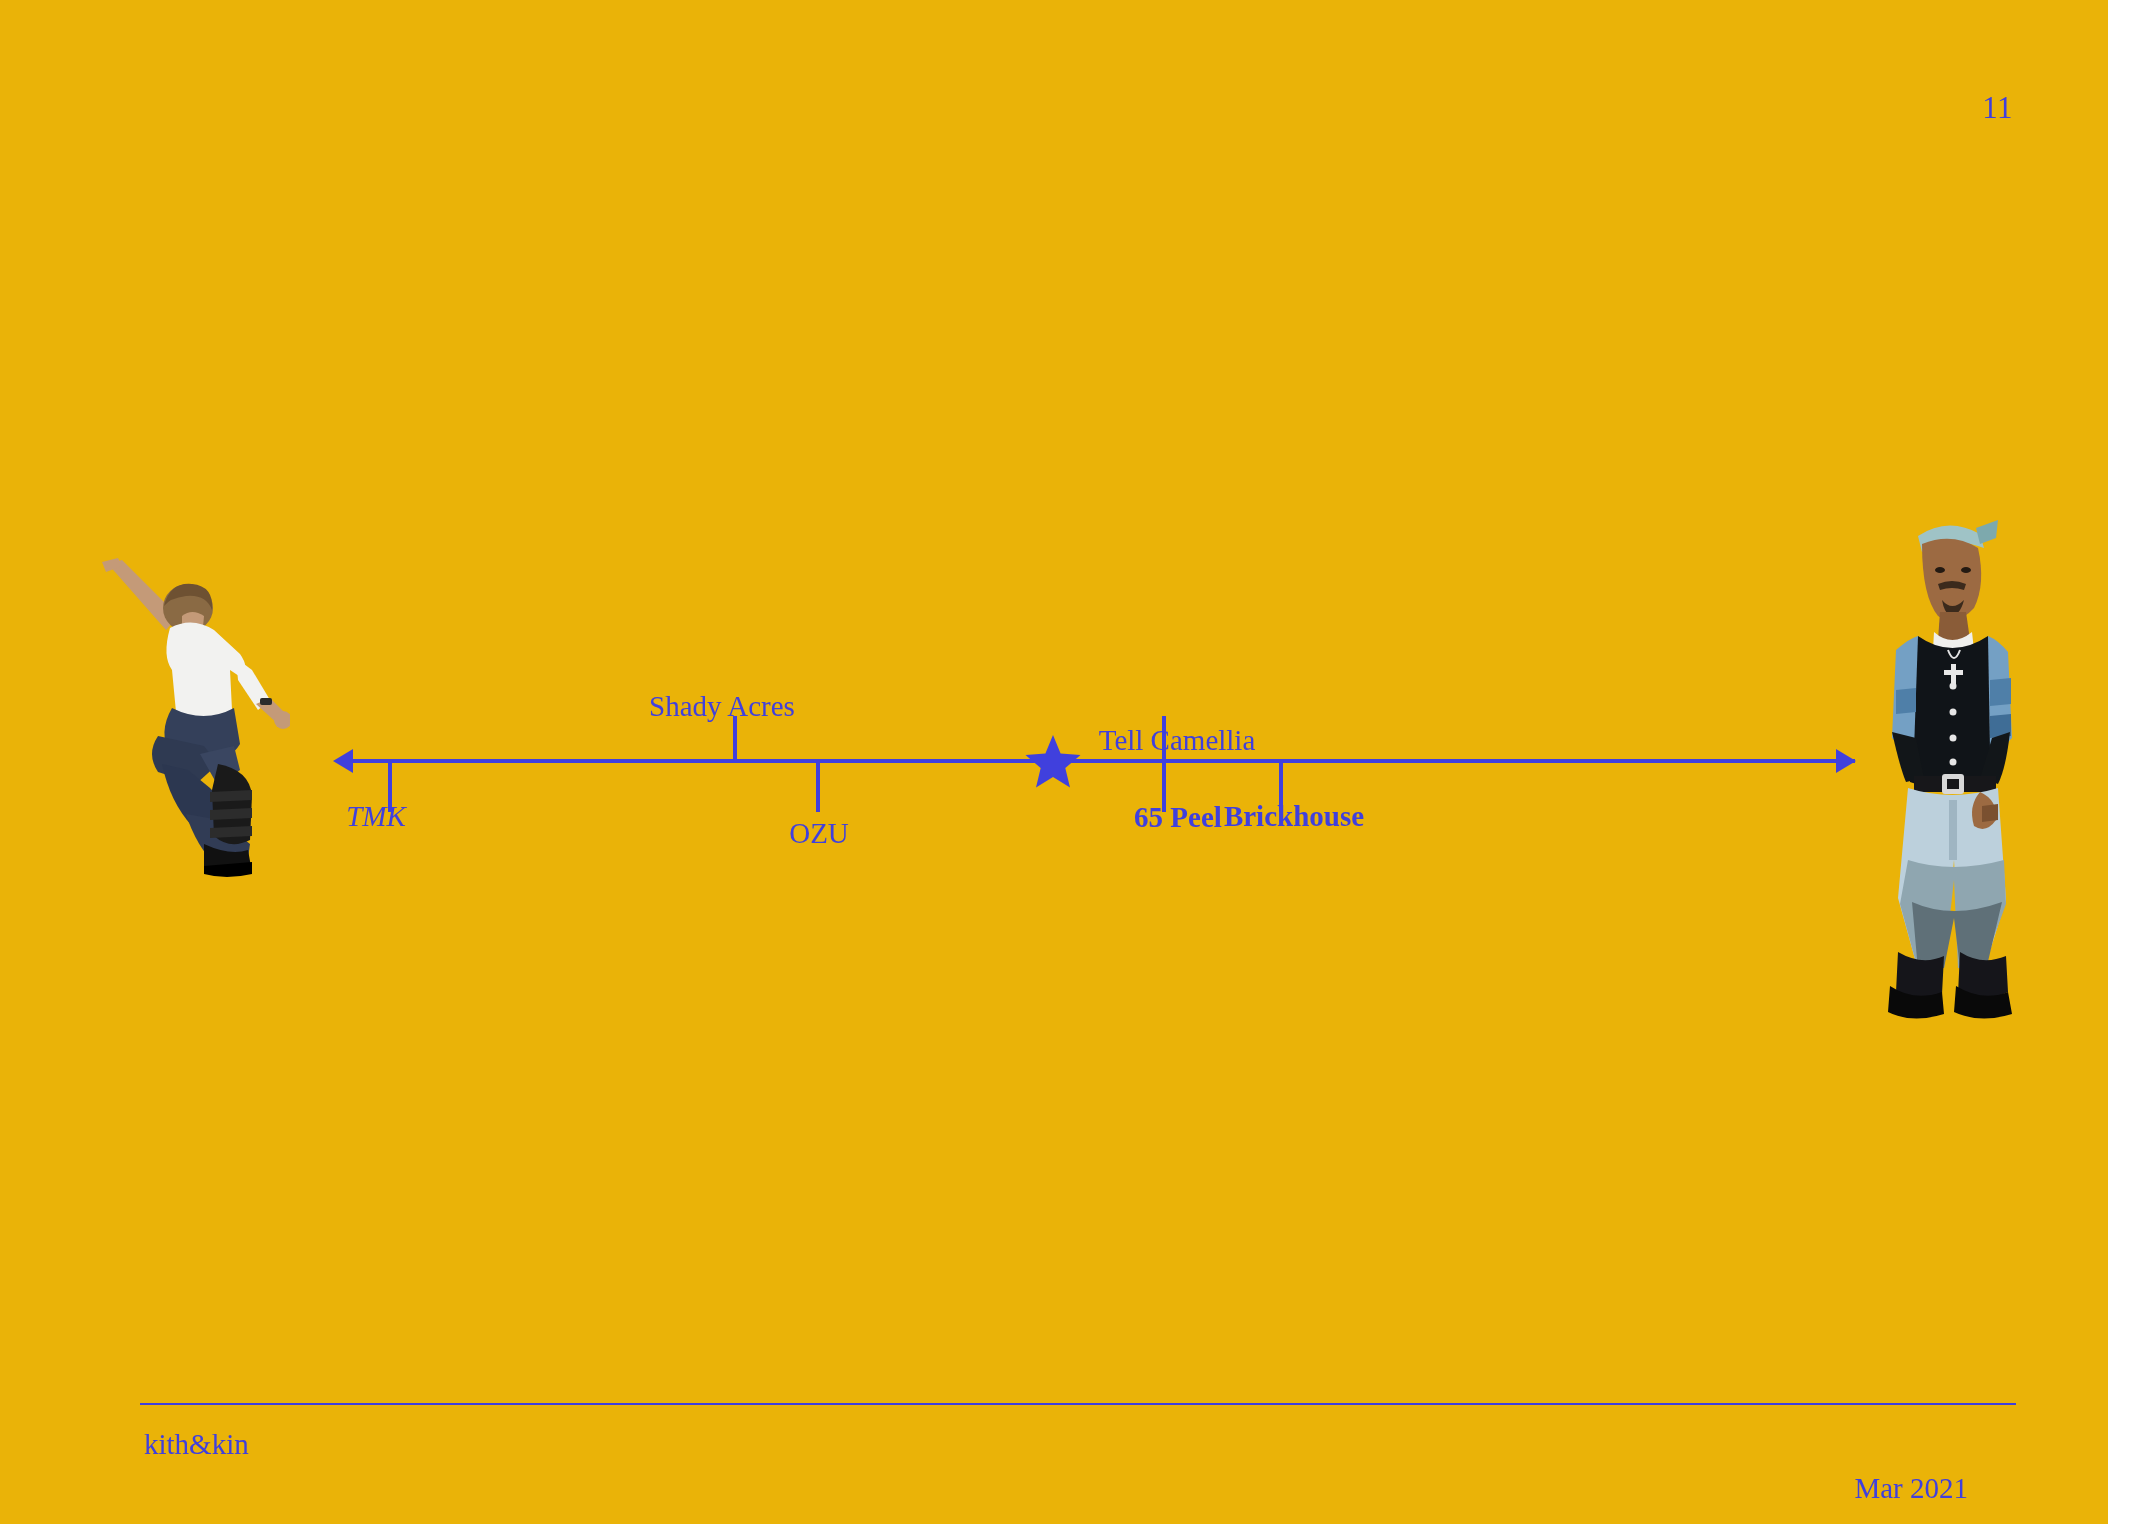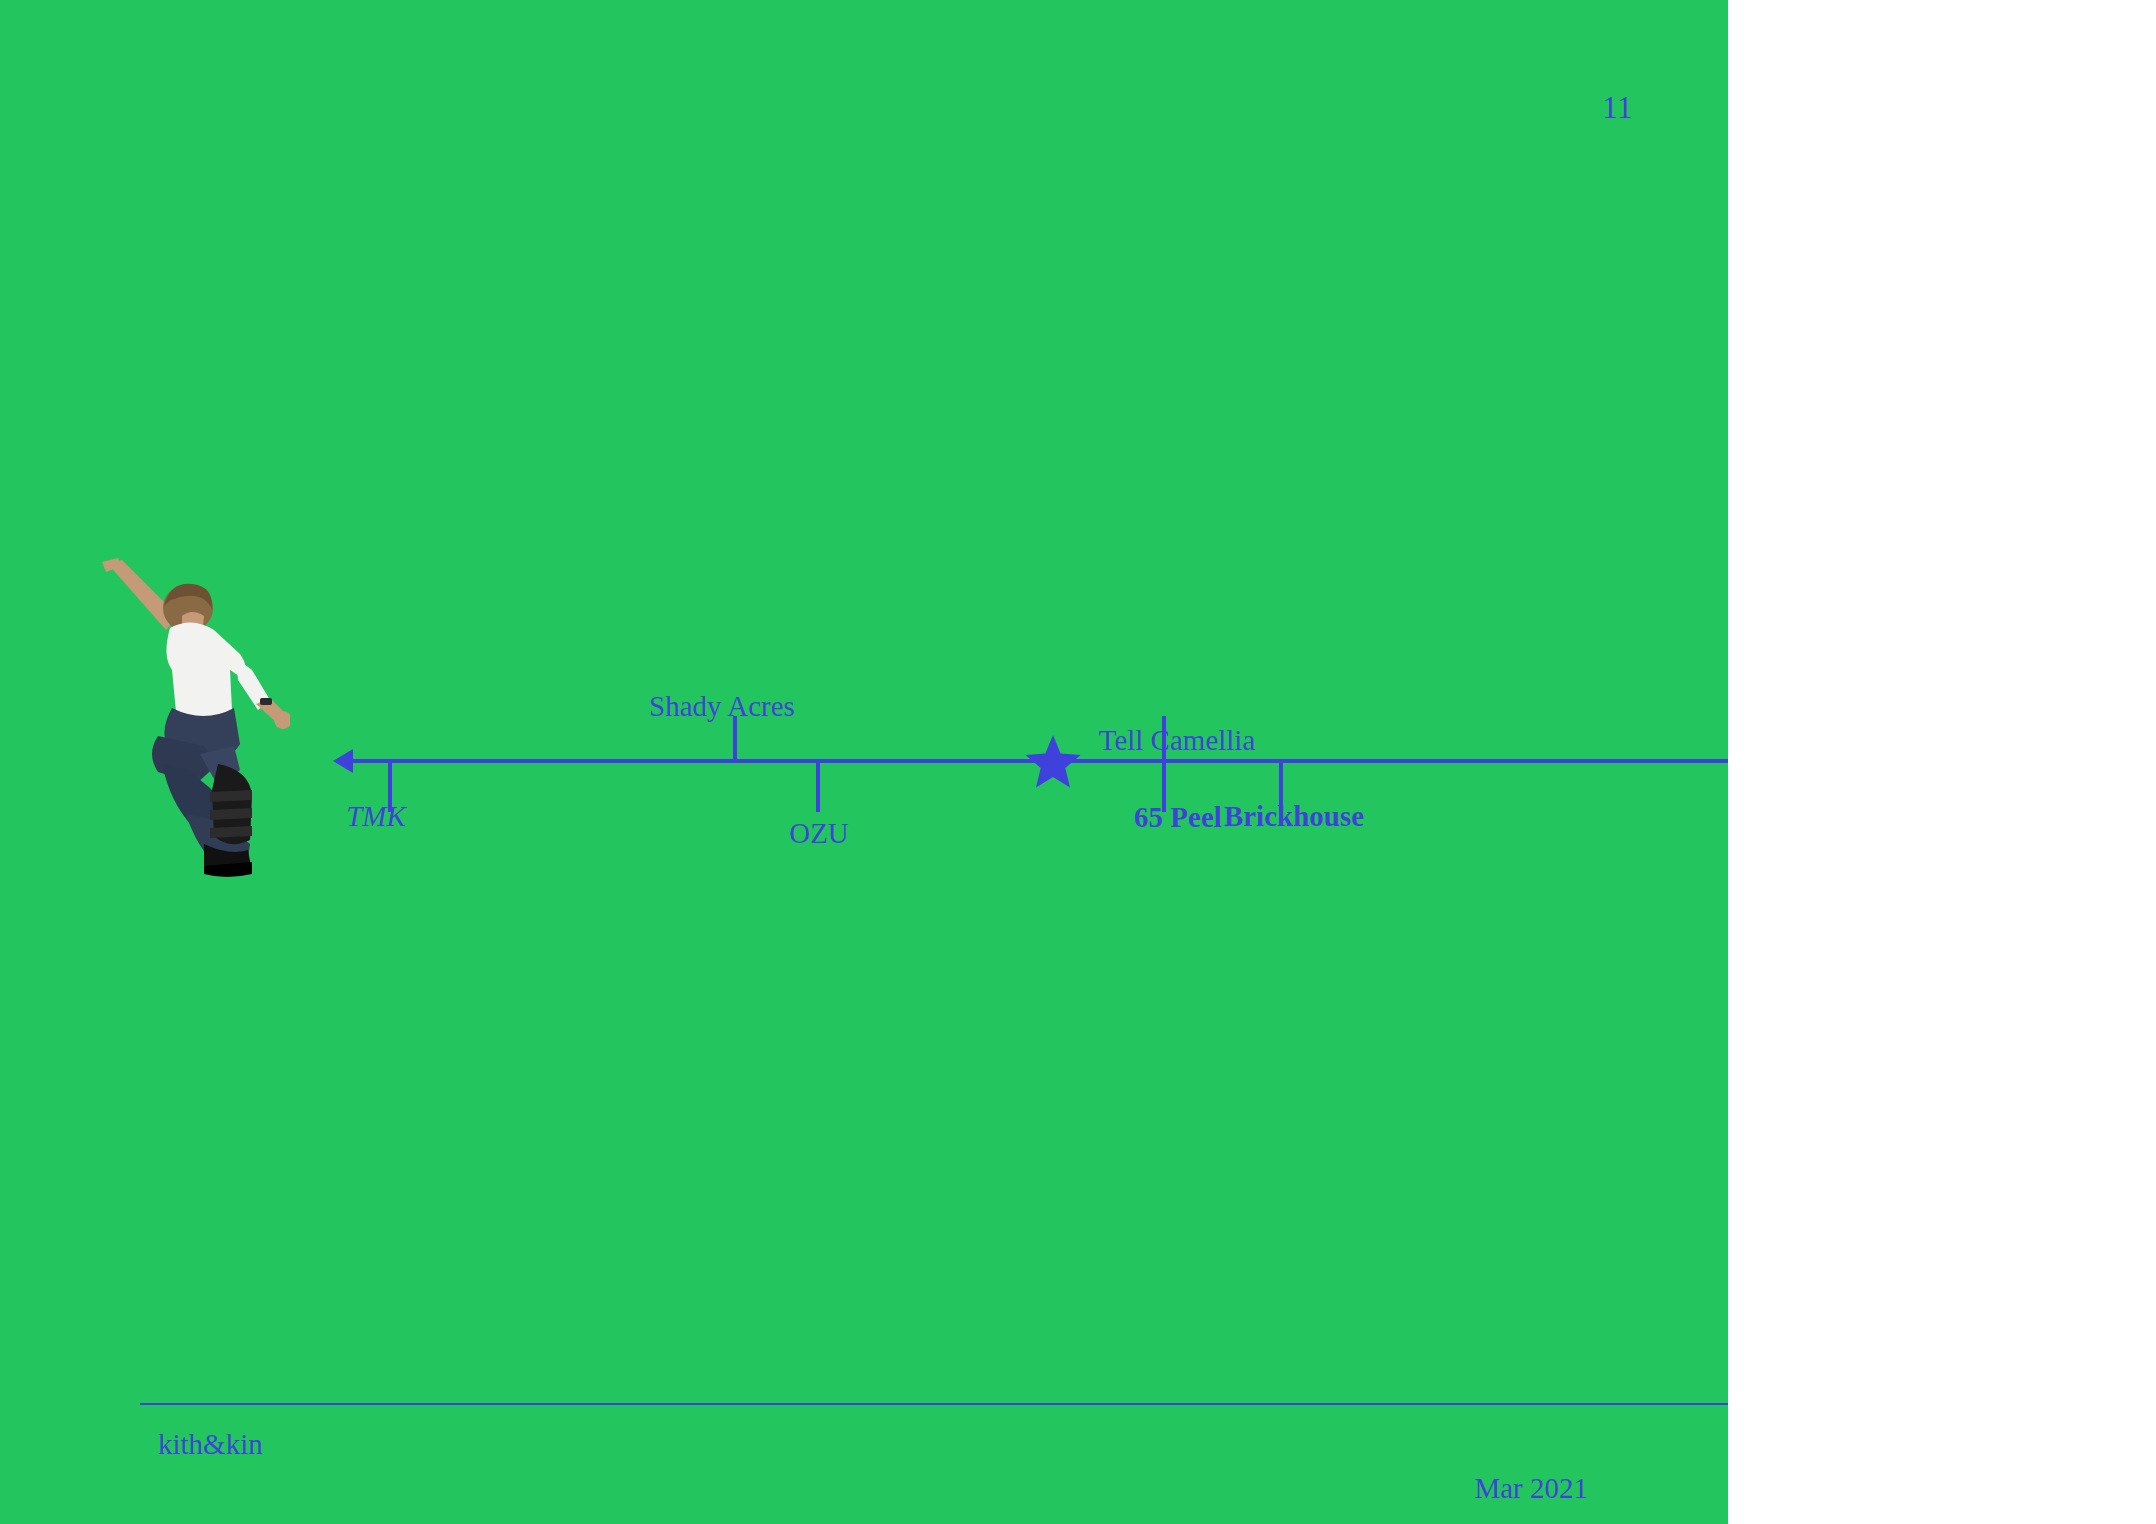--- a/index.html
+++ b/index.html
@@ -5,23 +5,23 @@
   html, body {
     margin: 0;
     padding: 0;
     background: #ffffff;
   }
   body {
     font-family: "Liberation Serif", serif;
   }
   .slide {
     position: relative;
-    width: 1728px;
+    width: 2108px;
     height: 1524px;
-    background: #22c55e;
+    background: #eab308;
     overflow: hidden;
   }
 
   
   .page-number {
     position: absolute;
     top: 90px;
     right: 95px;
     font-family: "Liberation Serif", serif;
     font-size: 31px;
@@ -119,21 +119,21 @@
     background: #4040dd;
   }
   .footer-left, .footer-center, .footer-right {
     position: absolute;
     top: 1428px;
     font-family: "Liberation Serif", serif;
     font-size: 29px;
     color: #4040dd;
     white-space: nowrap;
   }
-  .footer-left   { left: 144px; margin-left: 14px; }
+  .footer-left   { left: 144px; }
   .footer-center { left: 1078px; transform: translateX(-50%); }
   .footer-right  { right: 140px; margin-top: 44px; }
 </style>
 </head>
 <body>
 
 <div class="slide">
 
   <div class="page-number">11</div>
 

